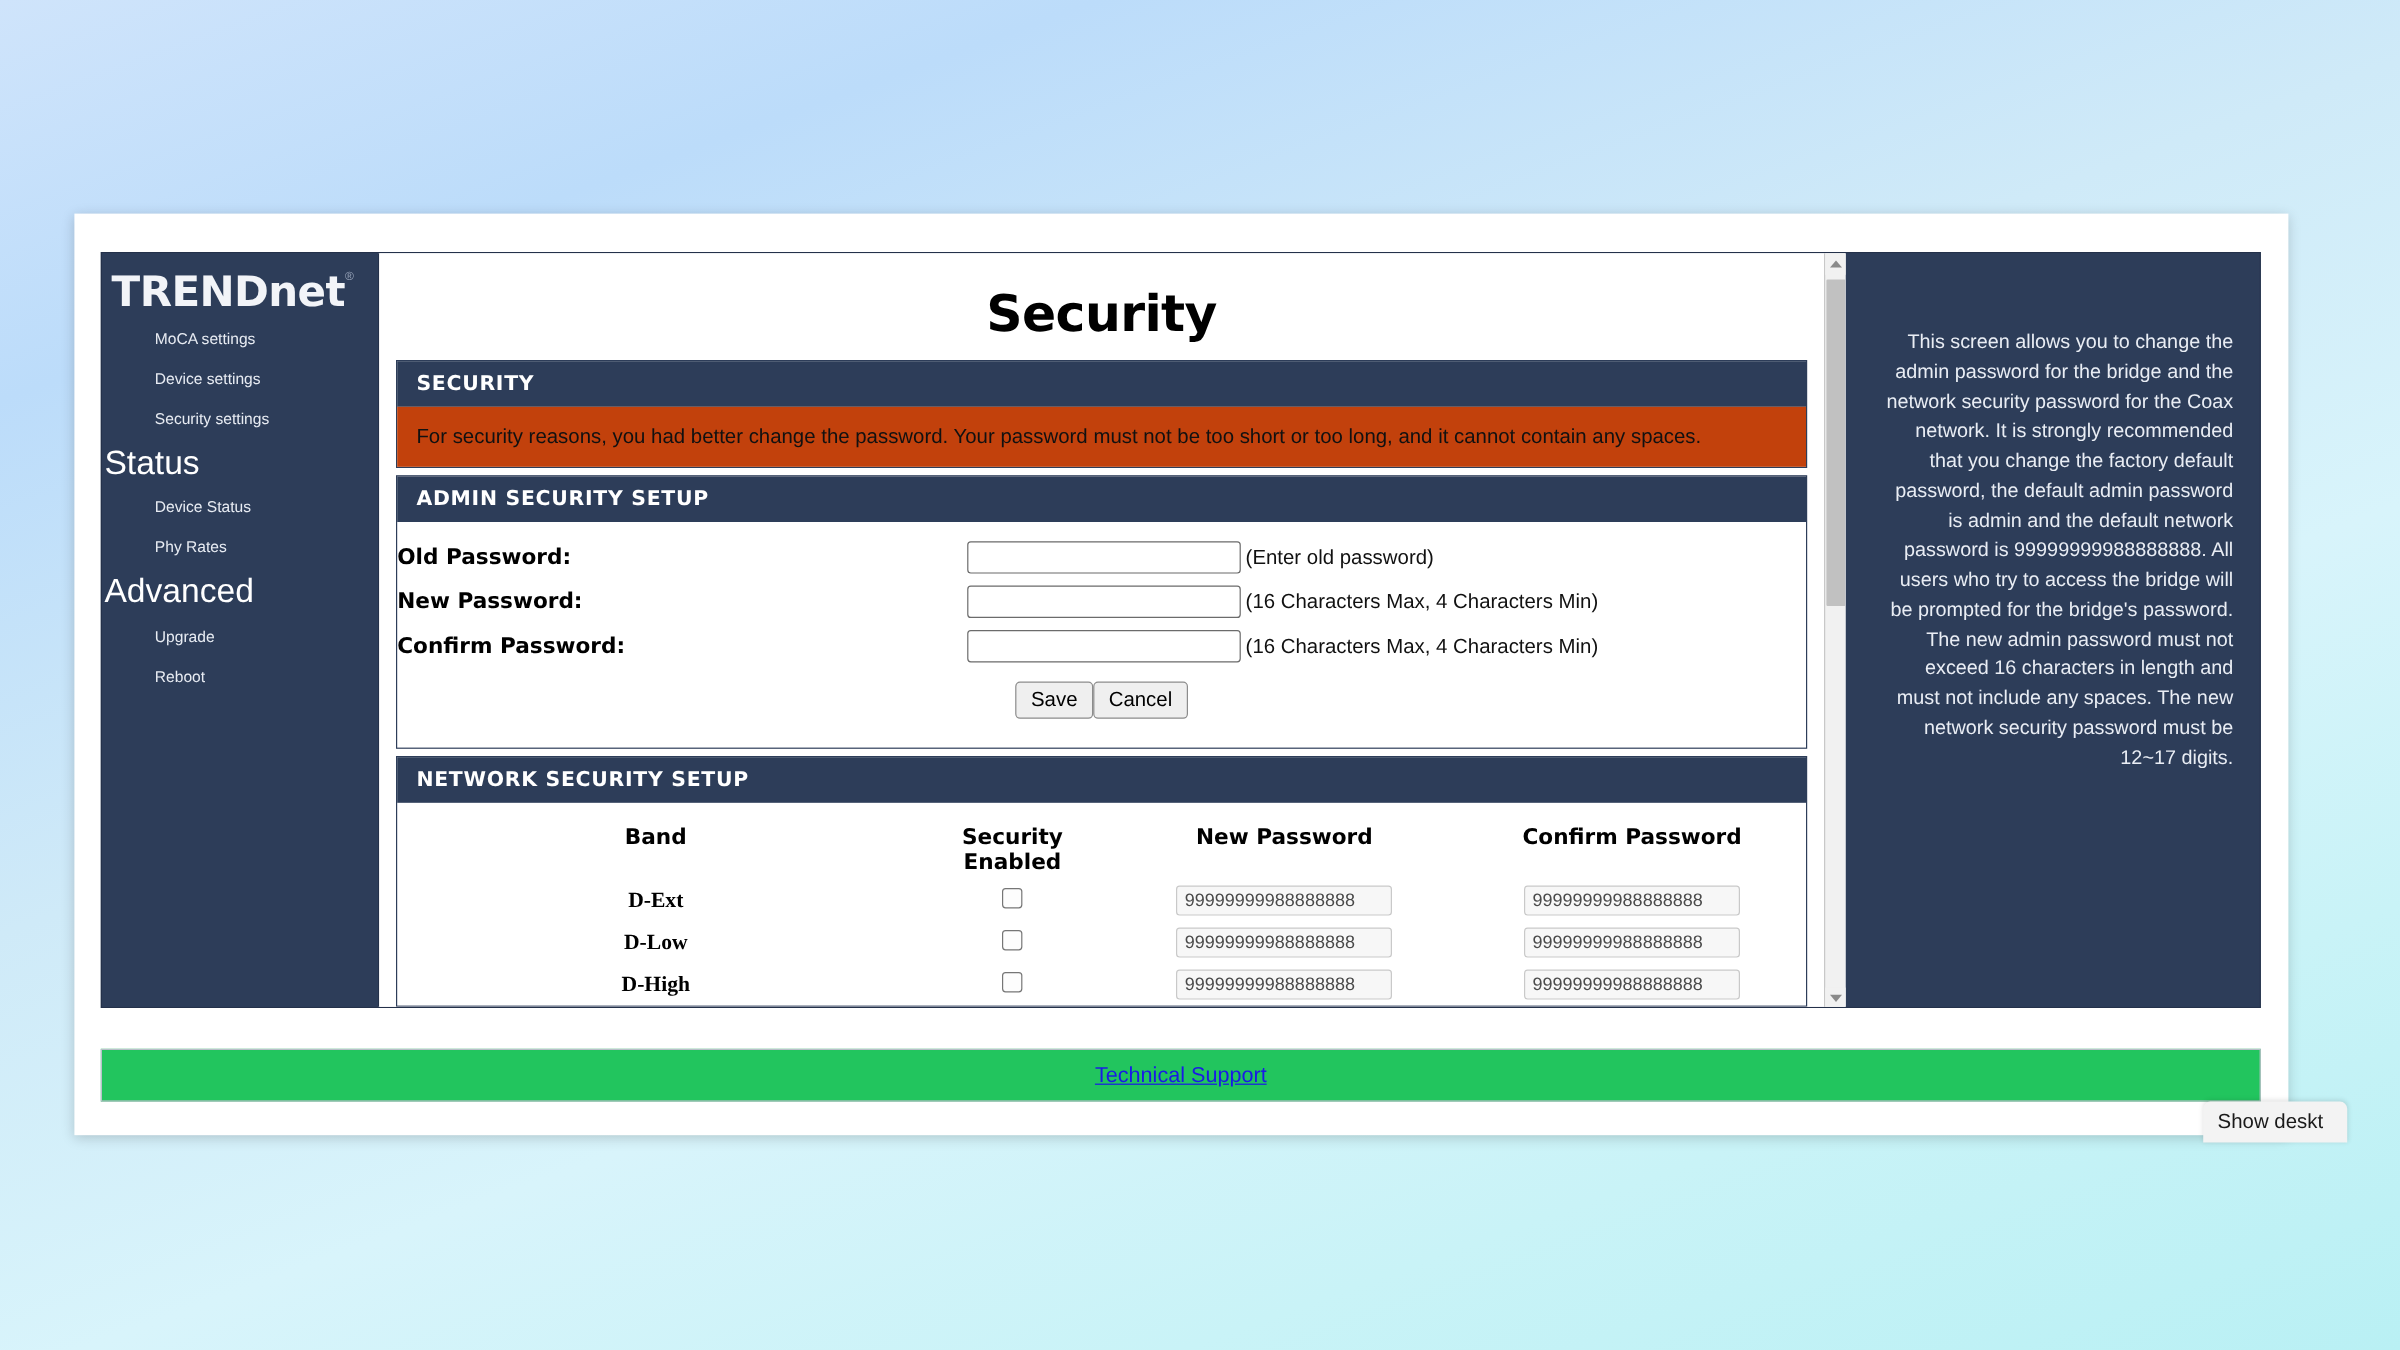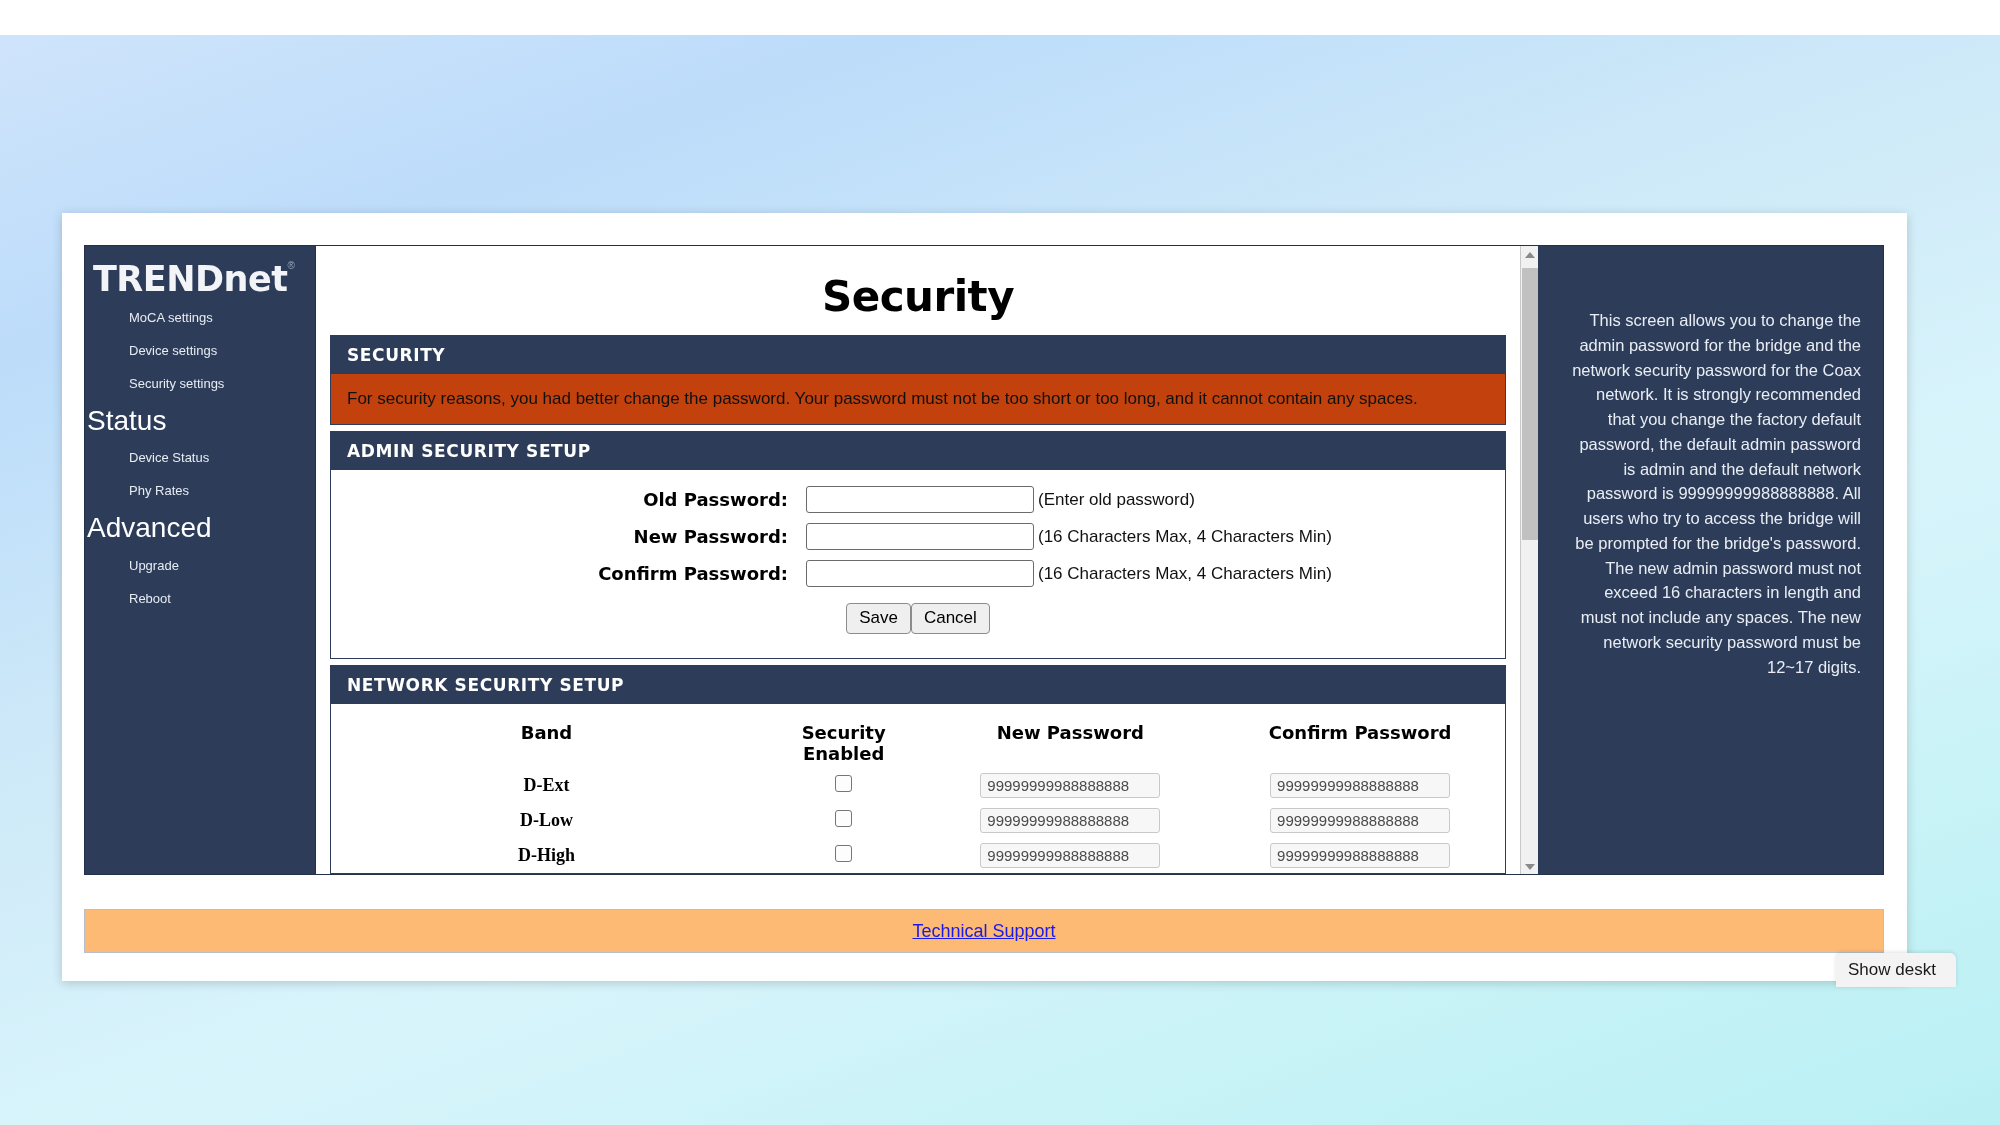--- a/index.html
+++ b/index.html
@@ -15,21 +15,20 @@
   #desktop {
     position: absolute;
     inset: 0;
     background: linear-gradient(160deg,
         #cfe4fb 0%,
         #bcdcfa 18%,
         #cfeaf8 42%,
         #d8f4fb 62%,
         #c9f3f7 80%,
         #b9f0f4 100%);
-    margin-top: 35px;
   }
 
   
   #browser-window {
     position: absolute;
     left: 62px;
     top: 178px;
     width: 1845px;
     height: 768px;
     background: #ffffff;
@@ -144,21 +143,20 @@
 
   
   .form-body { padding: 16px 0 10px 0; }
   .form-row {
     display: flex;
     align-items: center;
     margin-bottom: 10px;
   }
   .form-label {
     width: 475px;
-    text-align: right;
     padding-right: 18px;
     font-size: 18px;
     font-weight: bold;
     color: #000;
     box-sizing: border-box;
     font-family: "DejaVu Sans", sans-serif;
   }
   .form-input {
     width: 228px;
     height: 27px;
@@ -298,21 +296,21 @@
     text-align: right;
   }
 
   
   #footer {
     position: absolute;
     left: 22px;
     bottom: 28px;
     width: 1800px;
     height: 44px;
-    background: #fdba74;
+    background: #22c55e;
     border: 1px solid #b9bfca;
     box-sizing: border-box;
     display: flex;
     align-items: center;
     justify-content: center;
   }
   #tech-support {
     color: #1a1ae6;
     text-decoration: underline;
     font-size: 18px;

